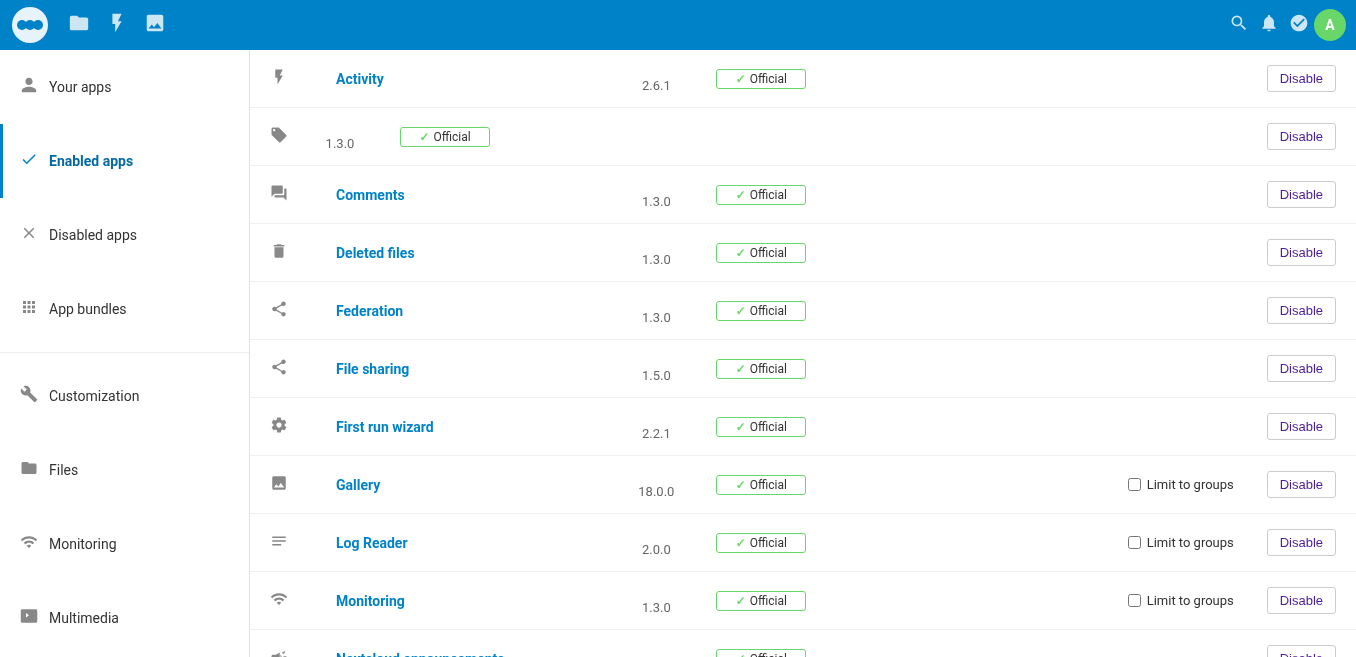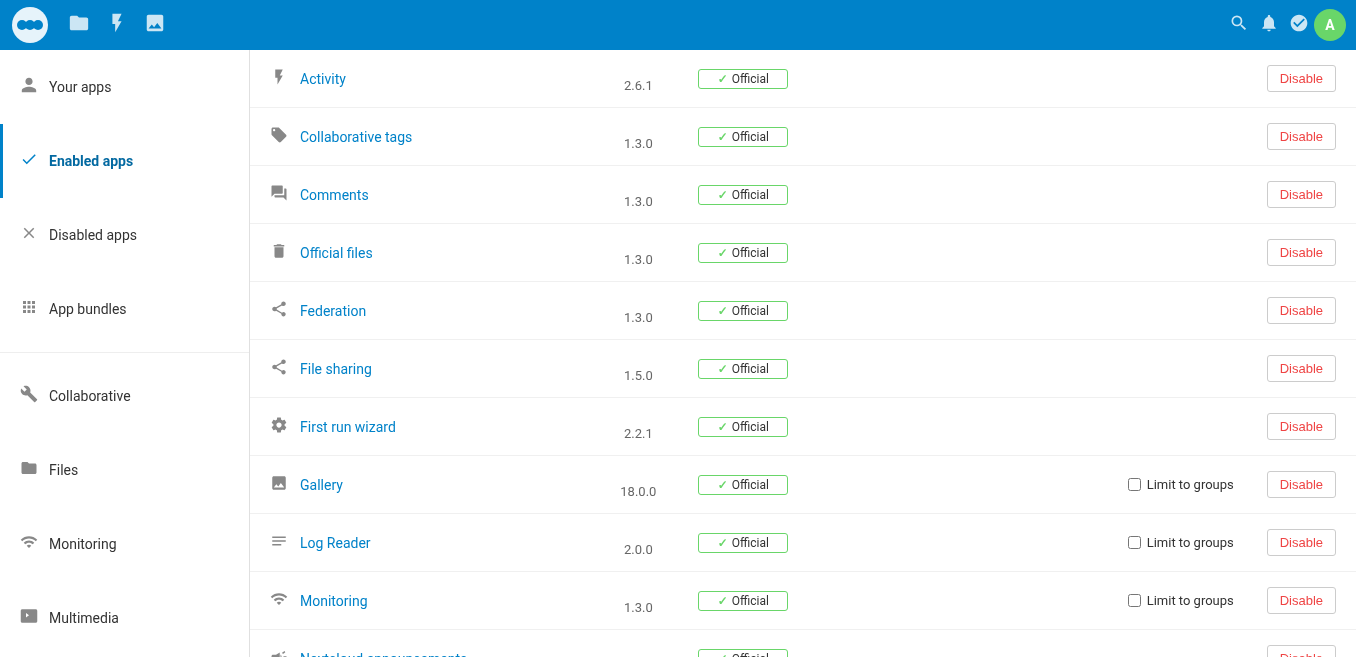--- a/index.html
+++ b/index.html
@@ -99,22 +99,23 @@
     .app-icon {
       width: 30px;
       color: #888;
       font-size: 18px;
       flex-shrink: 0;
     }
     .app-name {
       flex: 1;
       color: #0082c9;
       font-size: 14px;
-      font-weight: 400;
-      cursor: pointer;
+      font-weight: 700;
+      cursor: pointer;
+      margin-left: 36px;
     }
     .app-version {
       width: 80px;
       color: #666;
       font-size: 13px;
       text-align: center;
       margin-top: 14px;
     }
     .official-badge {
       border: 1.5px solid #69D669;
@@ -145,21 +146,21 @@
       cursor: pointer;
     }
     .spacer-right { flex: 1; }
     .disable-btn {
       border: 1px solid #ccc;
       background: white;
       padding: 5px 12px;
       font-size: 13px;
       border-radius: 3px;
       cursor: pointer;
-      color: #ef4444;
+      color: #4c1d95;
       white-space: nowrap;
     }
   </style>
 </head>
 <body>
 
 <nav class="navbar">
 
   <div class="navbar-logo">
     <svg viewBox="0 0 40 40" width="40" height="40">
@@ -247,21 +248,21 @@
     </div>
 
     <div style="height:1px; background:#eee; margin: 6px 0;"></div>
 
     <div class="sidebar-item">
       <span class="icon">
         <svg width="18" height="18" viewBox="0 0 24 24" fill="#888">
             <path d="M22.7 19l-9.1-9.1c.9-2.3.4-5-1.5-6.9-2-2-5-2.4-7.4-1.3L9 6 6 9 1.6 4.7C.4 7.1.9 10.1 2.9 12.1c1.9 1.9 4.6 2.4 6.9 1.5l9.1 9.1c.4.4 1 .4 1.4 0l2.3-2.3c.5-.4.5-1.1.1-1.4z"></path>
           </svg>
       </span>
-      <span>Collaborative</span>
+      <span>Customization</span>
     </div>
 
     <div class="sidebar-item">
       <span class="icon">
         <svg width="18" height="18" viewBox="0 0 24 24" fill="#888">
             <path d="M10 4H4c-1.1 0-2 .9-2 2v12c0 1.1.9 2 2 2h16c1.1 0 2-.9 2-2V8c0-1.1-.9-2-2-2h-8l-2-2z"></path>
           </svg>
       </span>
       <span>Files</span>
     </div>
@@ -312,21 +313,20 @@
           <span>Official</span>
         </div>
     <div class="spacer-right"></div>
     <div style="width:180px;"></div>
     <button class="disable-btn">Disable</button>
   </div>
       <div class="app-row">
     <div class="app-icon"><svg width="18" height="18" viewBox="0 0 24 24" fill="#888">
             <path d="M21.41 11.58l-9-9C12.05 2.22 11.55 2 11 2H4c-1.1 0-2 .9-2 2v7c0 .55.22 1.05.59 1.42l9 9c.36.36.86.58 1.41.58.55 0 1.05-.22 1.41-.59l7-7c.37-.36.59-.86.59-1.41 0-.55-.23-1.06-.59-1.42zM5.5 7C4.67 7 4 6.33 4 5.5S4.67 4 5.5 4 7 4.67 7 5.5 6.33 7 5.5 7z"></path>
           </svg></div>
-    <div class="app-name">Collaborative tags</div>
     <div class="app-version">1.3.0</div>
     <div style="width:20px;"></div>
     <div class="official-badge">
           <span class="check">✓</span>
           <span>Official</span>
         </div>
     <div class="spacer-right"></div>
     <div style="width:180px;"></div>
     <button class="disable-btn">Disable</button>
   </div>
@@ -342,21 +342,21 @@
           <span>Official</span>
         </div>
     <div class="spacer-right"></div>
     <div style="width:180px;"></div>
     <button class="disable-btn">Disable</button>
   </div>
       <div class="app-row">
     <div class="app-icon"><svg width="18" height="18" viewBox="0 0 24 24" fill="#888">
             <path d="M6 19c0 1.1.9 2 2 2h8c1.1 0 2-.9 2-2V7H6v12zM19 4h-3.5l-1-1h-5l-1 1H5v2h14V4z"></path>
           </svg></div>
-    <div class="app-name">Official files</div>
+    <div class="app-name">Deleted files</div>
     <div class="app-version">1.3.0</div>
     <div style="width:20px;"></div>
     <div class="official-badge">
           <span class="check">✓</span>
           <span>Official</span>
         </div>
     <div class="spacer-right"></div>
     <div style="width:180px;"></div>
     <button class="disable-btn">Disable</button>
   </div>

